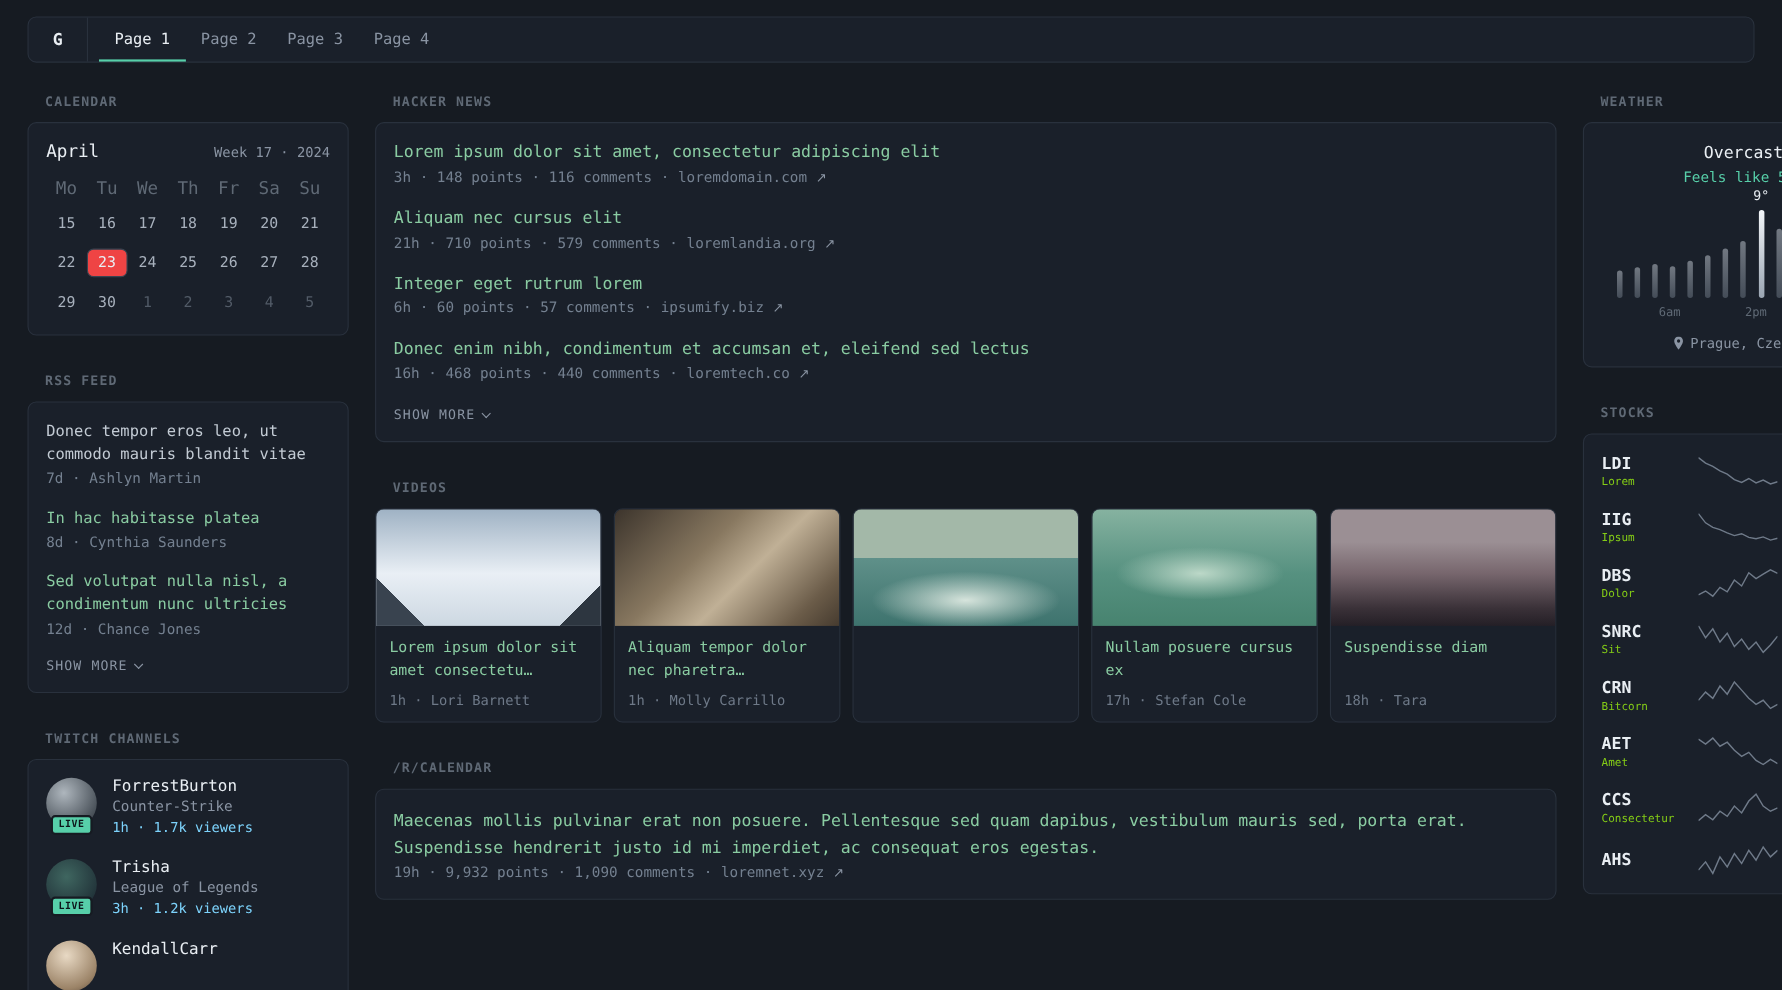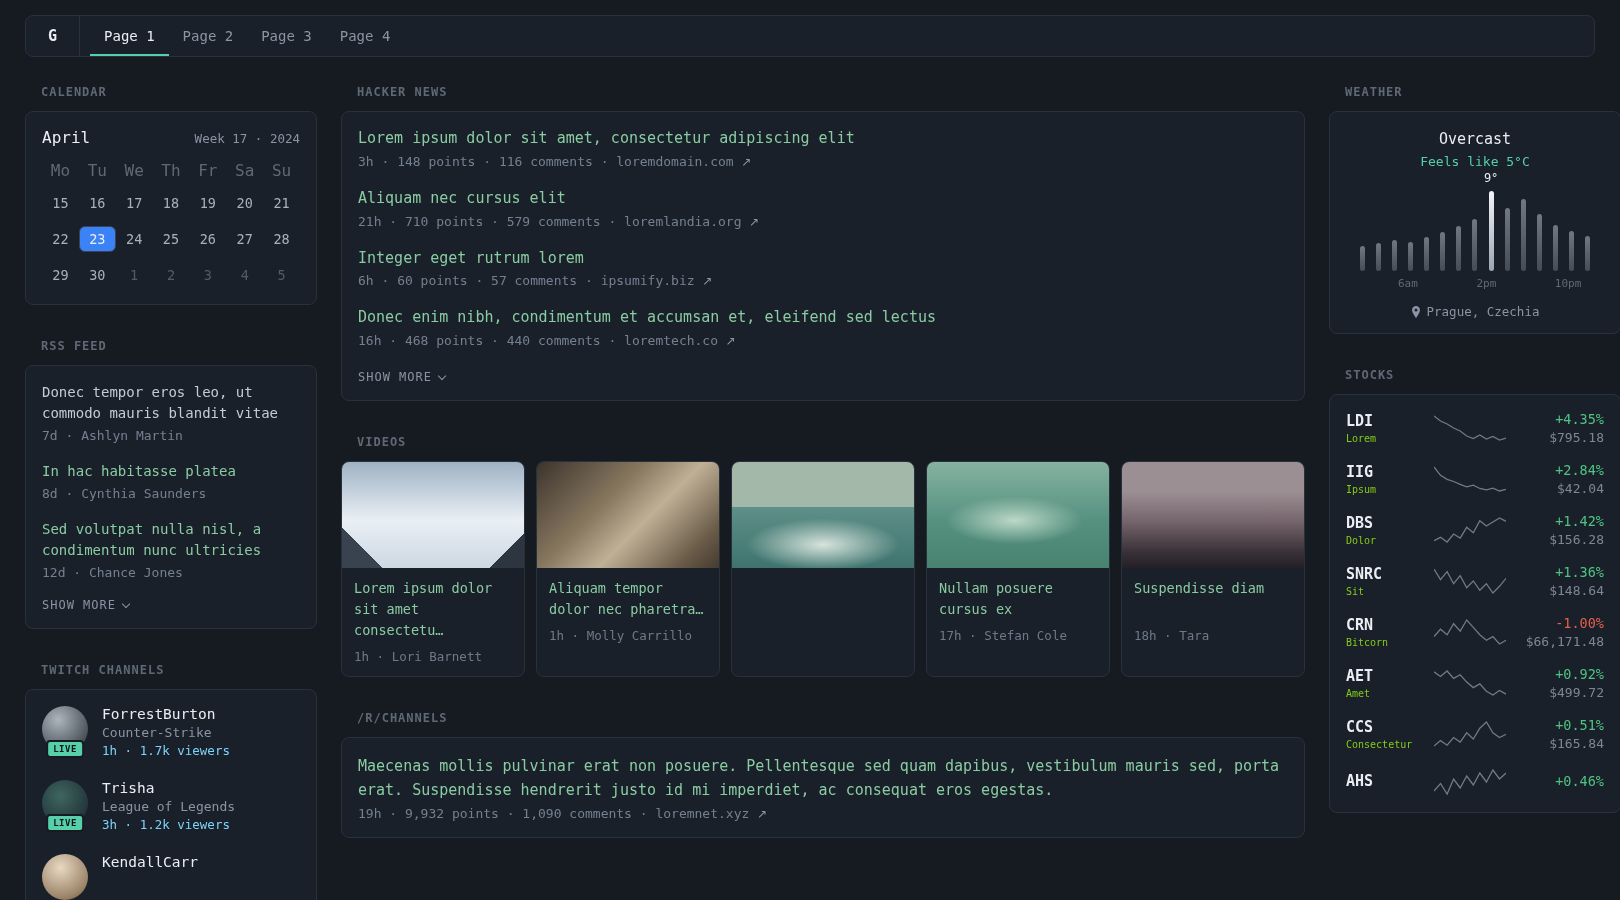--- a/index.html
+++ b/index.html
@@ -79,21 +79,21 @@
   }
   .ext{font-family:"DejaVu Sans",sans-serif;font-size:12px;color:var(--muted);}
   
   .cal-header{display:flex;justify-content:space-between;align-items:baseline;margin-bottom:14px;}
   .cal-month{color:var(--white);font-size:16px;}
   .cal-meta{font-size:12.5px;color:var(--muted);text-align:center;}
   .cal-grid{display:grid;grid-template-columns:repeat(7,1fr);row-gap:10px;text-align:center;}
   .cal-dow{font-size:16px;color:var(--faint);}
   .cal-day{font-size:13.5px;color:#a8b1bd;padding:5px 0;cursor:pointer;}
   .cal-day.selected{
-    background:#3b82f6;border:1px solid #3a4350;border-radius:6px;
+    background:#ef4444;border:1px solid #3a4350;border-radius:6px;
     color:var(--white);padding:4px 0;
   }
   .cal-day.muted{color:#525b67;}
   
   .rss-item{margin-bottom:18px;}
   .rss-item:last-of-type{margin-bottom:4px;}
   .rss-title{font-size:14px;color:var(--link);line-height:1.5;cursor:pointer;}
   .rss-title.plain{color:#c3cbd4;}
   .item-meta{font-size:13px;color:#748090;margin-top:4px;}
   
@@ -113,21 +113,21 @@
   .tw-name{font-size:14.5px;color:var(--white);cursor:pointer;}
   .tw-game{font-size:13px;color:var(--muted);margin-top:3px;}
   .tw-meta{font-size:12.5px;color:#7dd3fc;margin-top:3px;}
   
   .hn-item{margin-bottom:19px;}
   .hn-item:last-of-type{margin-bottom:8px;}
   .hn-title{font-size:15px;color:var(--link);cursor:pointer;line-height:1.45;}
   
   .video-row{display:flex;gap:11px;overflow:hidden;}
   .video-card{
-    flex:none;width:184px;
+    flex:none;width:206px;
     background:var(--panel);border:1px solid var(--border);border-radius:8px;
     overflow:hidden;cursor:pointer;
   }
   .video-thumb{width:100%;height:106px;}
   .thumb1{background:
     linear-gradient(45deg,#39434f 0 14%,rgba(0,0,0,0) 14%),
     linear-gradient(315deg,#2d3640 0 12%,rgba(0,0,0,0) 12%),
     linear-gradient(180deg,#9fb2c4,#e9eff5 55%,#cdd8e2);}
   .thumb2{background:linear-gradient(135deg,#3c342c,#887860 38%,#c0b096 58%,#6b5c49 85%,#463b2f);}
   .thumb3{background:
@@ -346,21 +346,21 @@
           <div class="video-thumb thumb5"></div>
           <div class="video-body">
             <div class="video-title">Suspendisse diam</div>
             <div class="video-meta">18h · Tara</div>
           </div>
         </div>
       </div>
     </div>
 
     <div class="widget">
-      <h2 class="widget-title">/R/CHANNELS</h2>
+      <h2 class="widget-title">/R/CALENDAR</h2>
       <div class="box">
         <div class="sub-title">Maecenas mollis pulvinar erat non posuere. Pellentesque sed quam dapibus, vestibulum mauris sed, porta erat. Suspendisse hendrerit justo id mi imperdiet, ac consequat eros egestas.</div>
         <div class="item-meta"><span>19h · 9,932 points · 1,090 comments · loremnet.xyz</span> <span class="ext">↗</span></div>
       </div>
     </div>
   </div>
 
   <div>
 
     <div class="widget">

